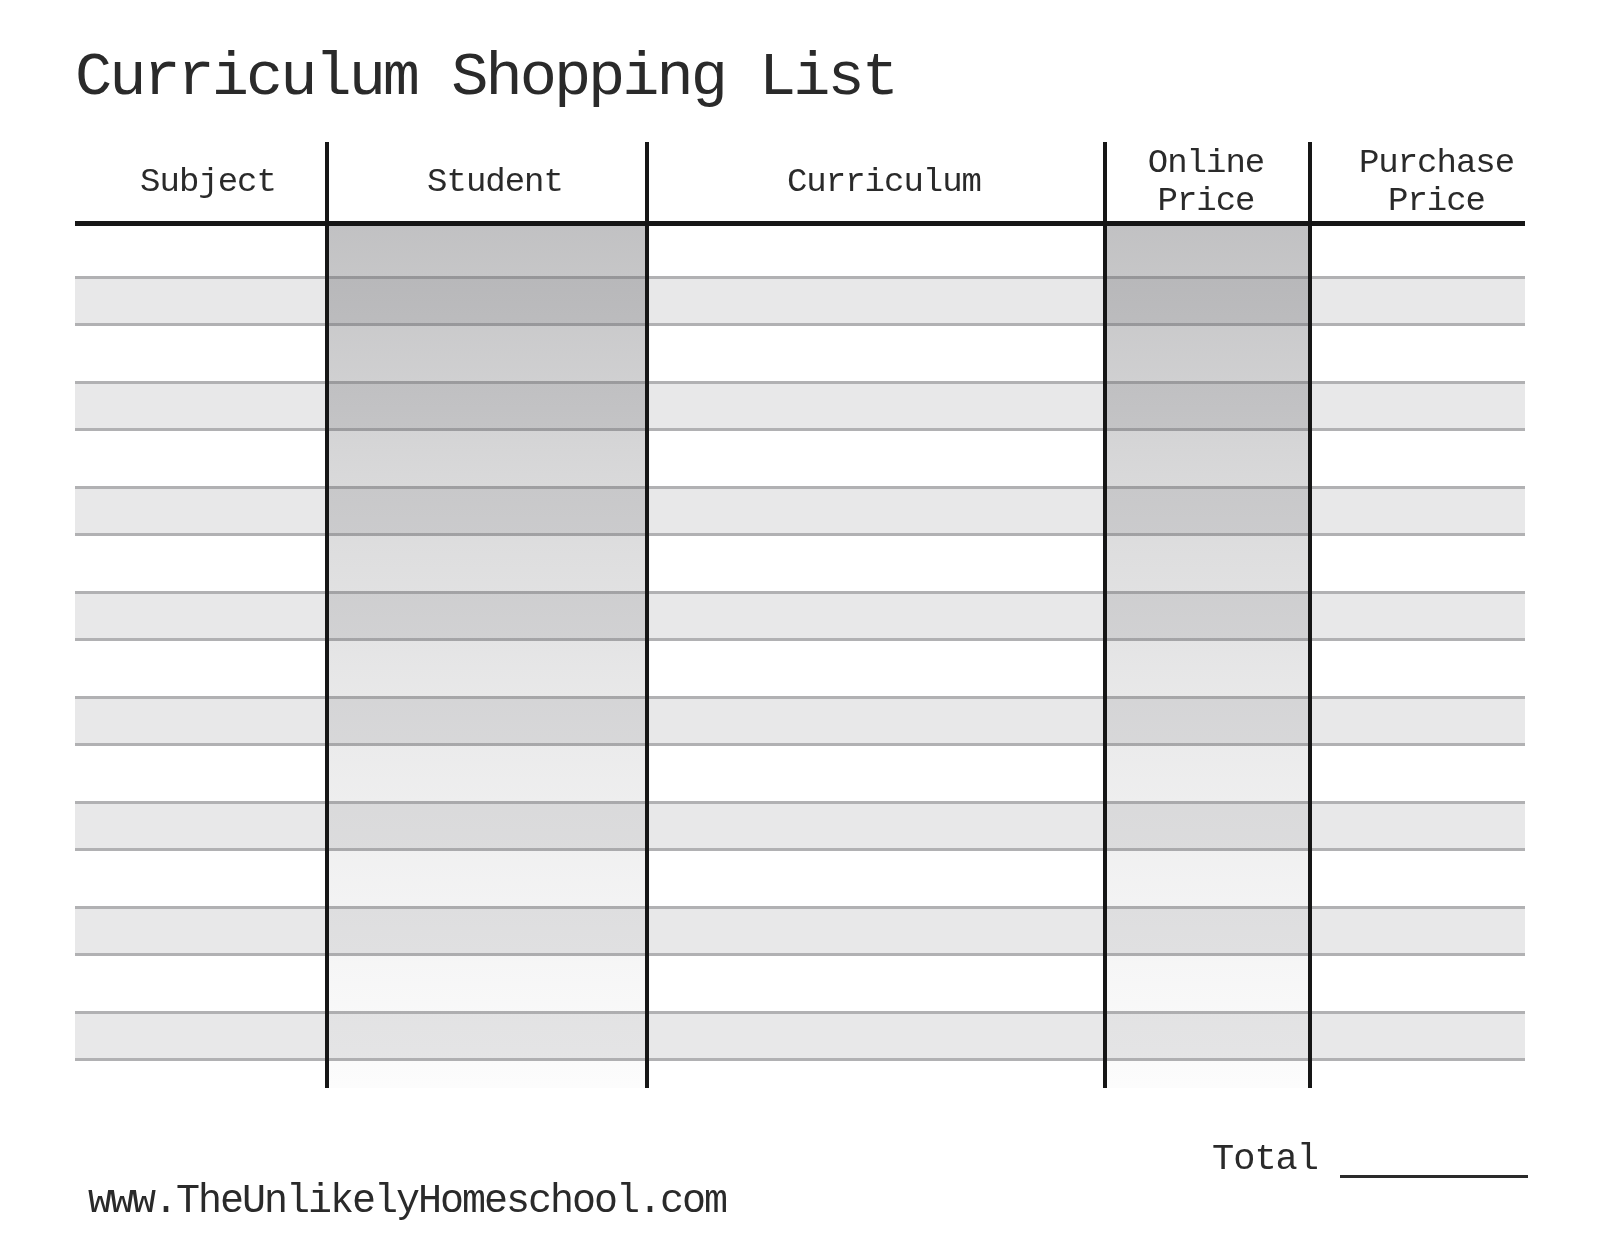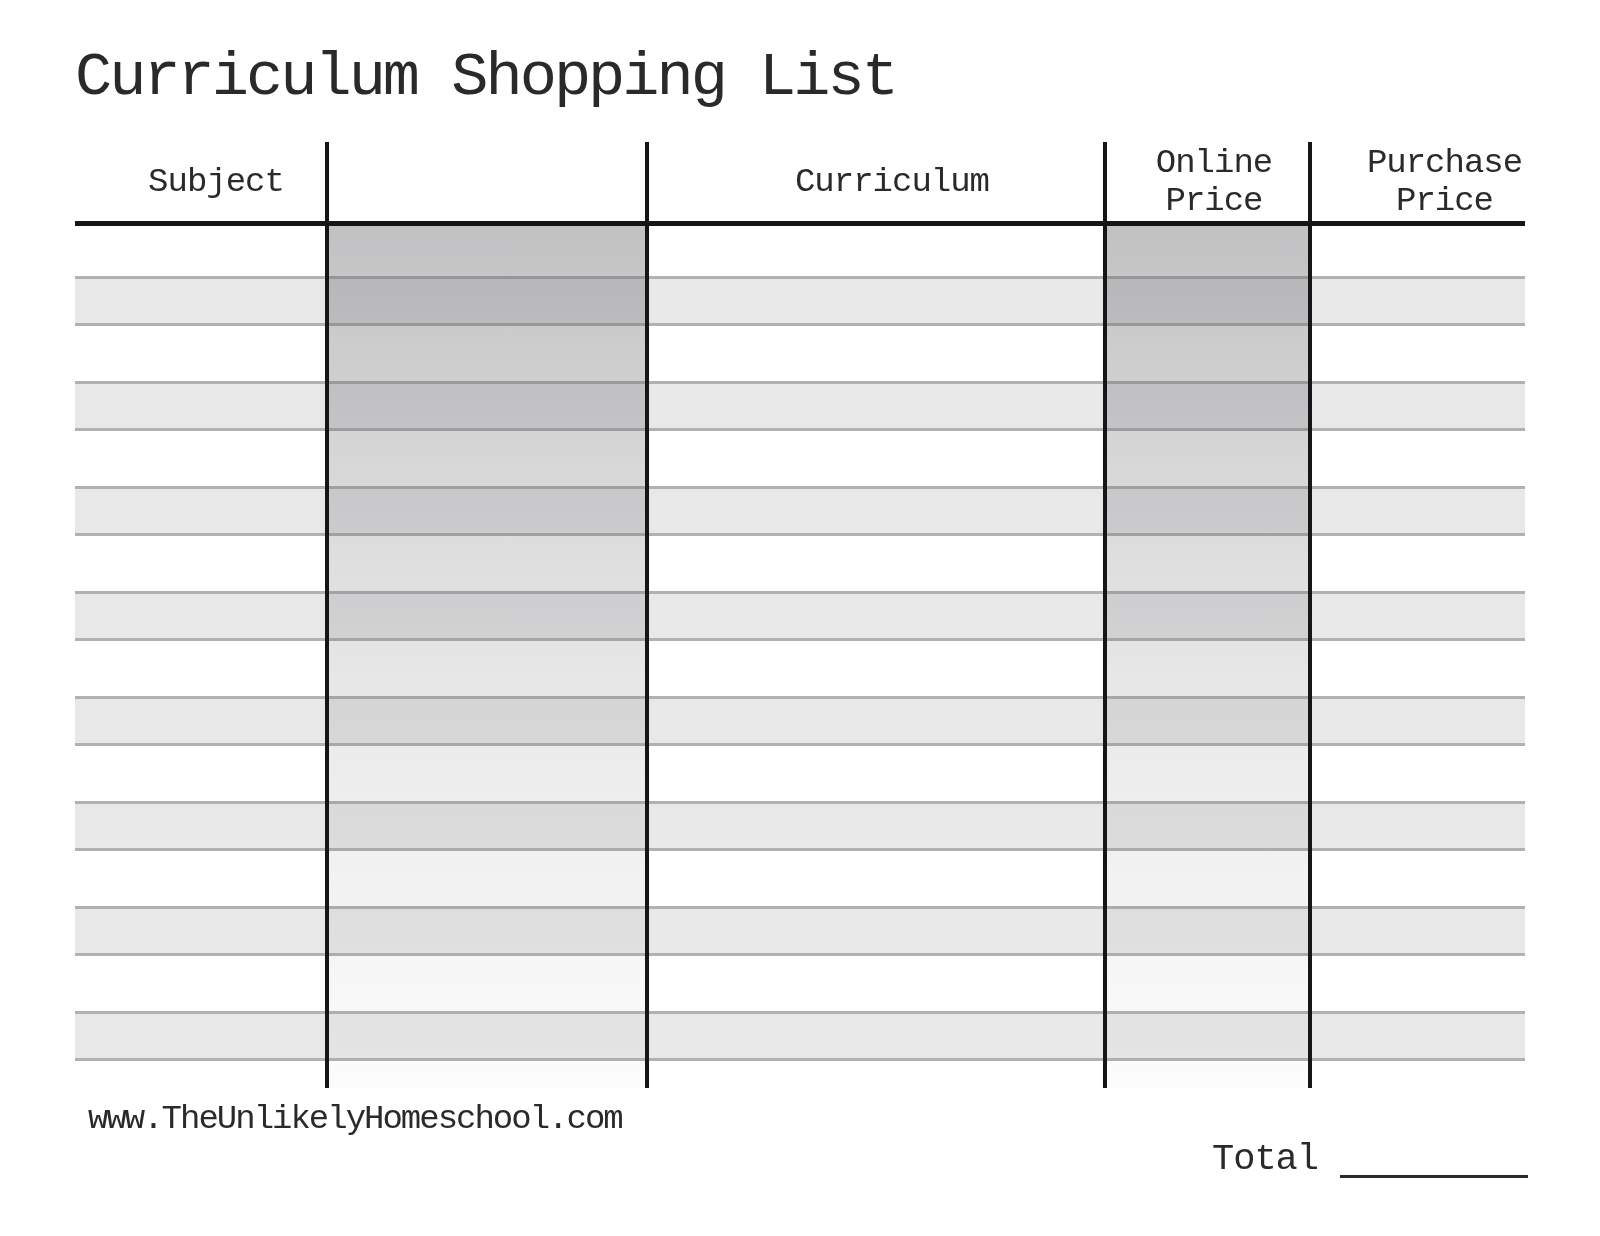--- a/index.html
+++ b/index.html
@@ -10,21 +10,21 @@
   }
   .page-title{
     position:absolute;left:75px;top:42px;width:1400px;
     text-align:left;font-size:62px;letter-spacing:-3px;
     font-weight:400;color:var(--text,#2a2a2a);white-space:nowrap;
   }
   
   .sheet{position:absolute;left:75px;top:142px;width:1450px;height:946px;}
   .vline{position:absolute;top:0;bottom:0;width:4px;background:var(--line,#161616);z-index:5;}
   .vline.v1{left:250px}.vline.v2{left:570px}.vline.v3{left:1028px}.vline.v4{left:1233px}
-  .header-row{position:absolute;left:16px;top:0;width:1450px;height:79px;}
+  .header-row{position:absolute;left:8px;top:0;width:1450px;height:79px;}
   .header-cell{
     position:absolute;top:0;height:79px;display:flex;align-items:center;justify-content:center;
     text-align:center;font-size:34px;letter-spacing:-1px;line-height:38px;color:var(--text,#2a2a2a);
   }
   .hc-subject{left:0;width:250px;}
   .hc-student{left:254px;width:316px;}
   .hc-curriculum{left:574px;width:454px;}
   .hc-online-price{left:1032px;width:182px;}
   .hc-purchase-price{left:1237px;width:213px;padding-left:10px;}
   .header-border{position:absolute;left:0;top:79px;width:1450px;height:5px;background:var(--line,#161616);z-index:4;}
@@ -41,41 +41,42 @@
     background:linear-gradient(to bottom,
       rgba(108,108,112,0.42) 0%,
       rgba(108,108,112,0.26) 30%,
       rgba(108,108,112,0.14) 58%,
       rgba(108,108,112,0.02) 100%);
   }
   .ov-student{left:254px;width:316px;}
   .ov-online{left:1032px;width:201px;}
   
   .footer-site{
-    position:absolute;left:88px;top:1100px;font-size:34px;letter-spacing:-2px;
+    position:absolute;left:88px;top:1179px;font-size:40px;letter-spacing:-2px;
     color:var(--text,#2a2a2a);white-space:nowrap;
   }
   .footer-total{
     position:absolute;left:1212px;top:1138px;width:316px;
     display:flex;align-items:center;font-size:37px;letter-spacing:-1px;color:var(--text,#2a2a2a);
   }
   .total-blank{
     display:inline-block;margin-left:22px;width:192px;height:34px;
     border-bottom:3px solid var(--text,#2a2a2a);
   }
 </style>
 </head>
 <body>
 
 <div class="page-title">Curriculum Shopping List</div>
 
 <div class="sheet">
 
   <div class="header-row">
     <div class="header-cell hc-subject">Subject</div>
+    <div class="header-cell hc-student">Student</div>
     <div class="header-cell hc-curriculum">Curriculum</div>
     <div class="header-cell hc-online-price">Online Price</div>
     <div class="header-cell hc-purchase-price">Purchase Price</div>
   </div>
 
   <div class="header-border"></div>
 
   <div class="table-body">
       <div class="row row-white" style="height: 50px;"></div>
       <div class="row row-gray" style="height: 50px;"></div>

